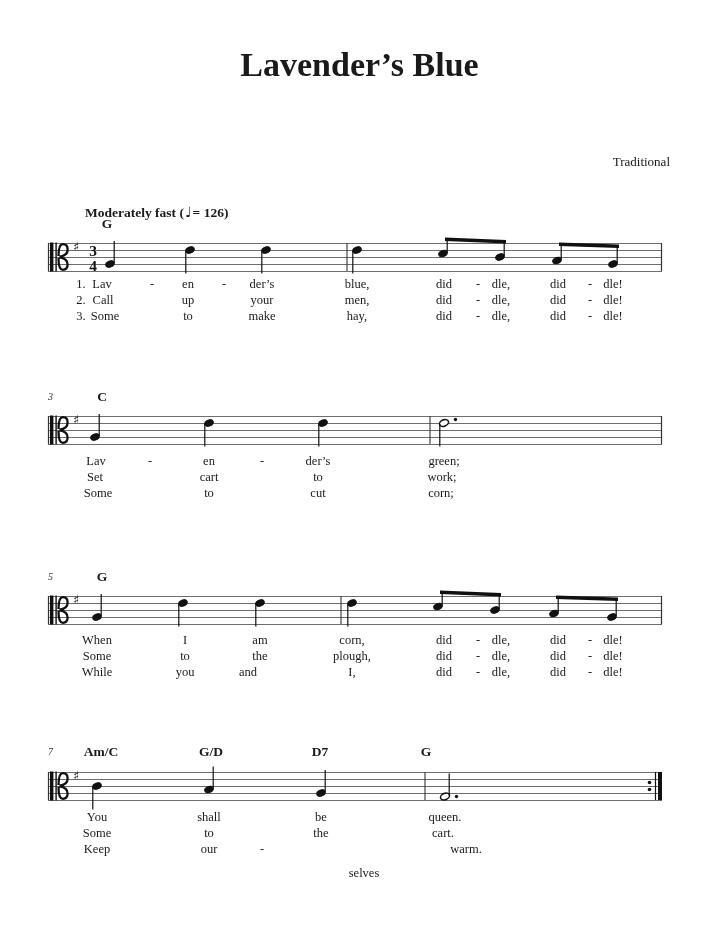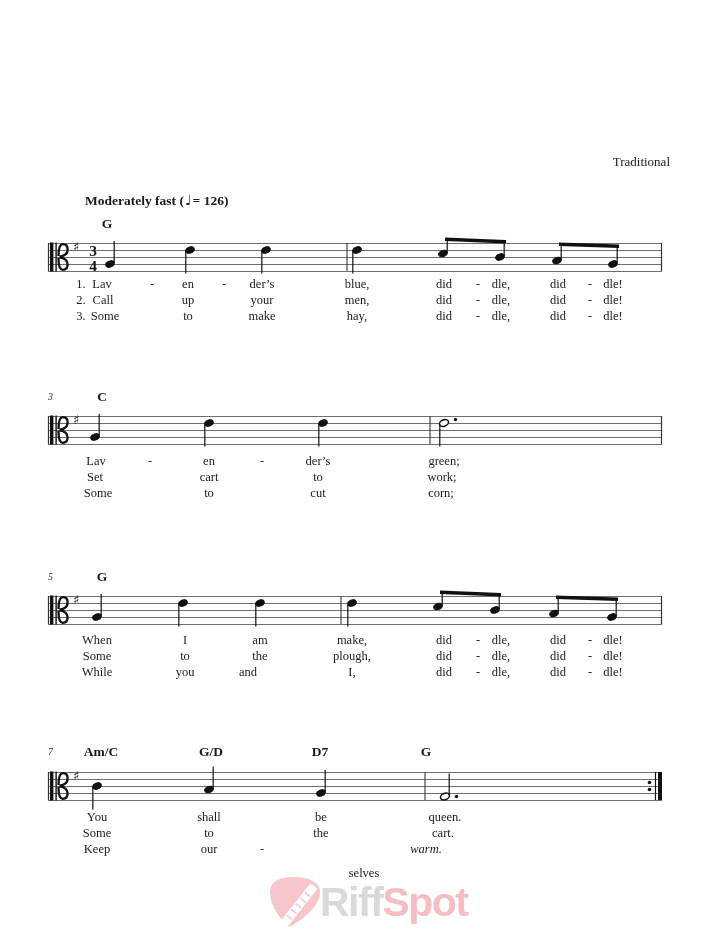--- a/index.html
+++ b/index.html
@@ -1,34 +1,35 @@
 <!DOCTYPE html>
 <html><head>
 <meta charset="utf-8">
 <style>
   html,body{margin:0;padding:0;background:#e9e9e9;}
   #page{position:relative;width:719px;height:930px;background:#ffffff;margin:0 auto;
         font-family:"Liberation Serif",serif;color:#1a1a1a;overflow:hidden;}
   #page-title{position:absolute;top:46px;left:0;right:0;margin:0;text-align:center;
         font-size:34px;font-weight:700;letter-spacing:0px;}
   #attribution{position:absolute;top:154px;right:49px;font-size:13px;}
-  #tempo{position:absolute;top:192px;left:85px;font-size:13.5px;font-weight:700;}
+  #tempo{position:absolute;top:204px;left:85px;font-size:13.5px;font-weight:700;}
   #tempo .glyph{font-family:"DejaVu Sans",sans-serif;font-size:14px;padding:0 1px 0 1px;}
   #score{position:absolute;left:0;top:0;}
   .chord{position:absolute;transform:translateX(-50%);font-size:13.5px;font-weight:700;white-space:nowrap;}
   .mnum{position:absolute;font-size:10px;font-style:italic;color:#333;}
   .syl{position:absolute;transform:translateX(-50%);font-size:12.5px;line-height:13px;white-space:nowrap;}
   #logo{position:absolute;left:268px;top:876px;width:200px;height:54px;}
   #logo-text{position:absolute;left:52px;top:0;font-family:"Liberation Sans",sans-serif;
         font-weight:700;font-size:41px;line-height:52px;letter-spacing:-1.5px;}
 </style>
 </head>
 <body>
 
 <div id="page">
+  <h1 id="page-title">Lavender’s Blue</h1>
   <div id="attribution">Traditional</div>
   <div id="tempo"><span>Moderately fast (</span><span class="glyph">♩</span><span>= 126)</span></div>
 
   <svg id="score" width="719" height="930">
       <line x1="48" y1="243" x2="662" y2="243" stroke="#6e6e6e" stroke-width="1" shape-rendering="crispEdges"></line>
       <line x1="48" y1="250" x2="662" y2="250" stroke="#6e6e6e" stroke-width="1" shape-rendering="crispEdges"></line>
       <line x1="48" y1="257" x2="662" y2="257" stroke="#6e6e6e" stroke-width="1" shape-rendering="crispEdges"></line>
       <line x1="48" y1="264" x2="662" y2="264" stroke="#6e6e6e" stroke-width="1" shape-rendering="crispEdges"></line>
       <line x1="48" y1="271" x2="662" y2="271" stroke="#6e6e6e" stroke-width="1" shape-rendering="crispEdges"></line>
       <line x1="48.5" y1="243" x2="48.5" y2="271" stroke="#333" stroke-width="1.2"></line>
@@ -189,21 +190,21 @@
       <span class="syl" style="left: 442px; top: 471px;">work;</span>
       <span class="syl" style="left: 98px; top: 487px;">Some</span>
       <span class="syl" style="left: 209px; top: 487px;">to</span>
       <span class="syl" style="left: 318px; top: 487px;">cut</span>
       <span class="syl" style="left: 441px; top: 487px;">corn;</span>
       <span class="mnum" style="left: 48px; top: 571px;">5</span>
       <span class="chord" style="left: 102px; top: 569px;">G</span>
       <span class="syl" style="left: 97px; top: 634px;">When</span>
       <span class="syl" style="left: 185px; top: 634px;">I</span>
       <span class="syl" style="left: 260px; top: 634px; text-align: right;">am</span>
-      <span class="syl" style="left: 352px; top: 634px;">make,</span>
+      <span class="syl" style="left: 352px; top: 634px;">corn,</span>
       <span class="syl" style="left: 444px; top: 634px;">did</span>
       <span class="syl" style="left: 478px; top: 634px;">-</span>
       <span class="syl" style="left: 501px; top: 634px;">dle,</span>
       <span class="syl" style="left: 558px; top: 634px;">did</span>
       <span class="syl" style="left: 590px; top: 634px;">-</span>
       <span class="syl" style="left: 613px; top: 634px;">dle!</span>
       <span class="syl" style="left: 97px; top: 650px;">Some</span>
       <span class="syl" style="left: 185px; top: 650px;">to</span>
       <span class="syl" style="left: 260px; top: 650px;">the</span>
       <span class="syl" style="left: 352px; top: 650px;">plough,</span>
@@ -233,30 +234,16 @@
       <span class="syl" style="left: 321px; top: 811px; text-align: right;">be</span>
       <span class="syl" style="left: 445px; top: 811px;">queen.</span>
       <span class="syl" style="left: 97px; top: 827px;">Some</span>
       <span class="syl" style="left: 209px; top: 827px;">to</span>
       <span class="syl" style="left: 321px; top: 827px;">the</span>
       <span class="syl" style="left: 443px; top: 827px;">cart.</span>
       <span class="syl" style="left: 97px; top: 843px;">Keep</span>
       <span class="syl" style="left: 209px; top: 843px;">our</span>
       <span class="syl" style="left: 262px; top: 843px;">-</span>
       <span class="syl" style="left: 321px; top: 867px; margin-left: 43px;">selves</span>
-      <span class="syl" style="left: 426px; top: 843px; font-style: italic;">warm.</span>
+      <span class="syl" style="left: 466px; top: 843px;">warm.</span>
     </div>
 
-  <div id="logo">
-    <svg id="pick" width="54" height="54" viewBox="0 0 54 54">
-      <path id="pick-body" d="M21,51 C10,41 2,28 2,16 C2,6 11,1 26,1 C40,1 52,6 52,16 C52,30 36,43 21,51 Z" fill="#f6c6ca"></path>
-      <polygon id="pick-neck" points="19.5,50.8 49.5,12.8 42.5,7.2 12.5,45.2" fill="#ffffff"></polygon>
-      <g id="pick-frets" stroke-width="1.6" stroke="#f6c6ca">
-          <line x1="18.7" y1="39" x2="24.099999999999998" y2="43.400000000000006"></line>
-          <line x1="23.2" y1="33.3" x2="28.599999999999998" y2="37.7"></line>
-          <line x1="27.7" y1="27.6" x2="33.1" y2="32"></line>
-          <line x1="32.199999999999996" y1="21.900000000000002" x2="37.6" y2="26.3"></line>
-          <line x1="36.699999999999996" y1="16.2" x2="42.1" y2="20.599999999999998"></line>
-        </g>
-    </svg>
-    <div id="logo-text"><span id="logo-riff" style="color: rgb(217, 217, 217);">Riff</span><span id="logo-spot" style="color: rgb(244, 190, 194);">Spot</span></div>
-  </div>
 </div>
 
 </body></html>

